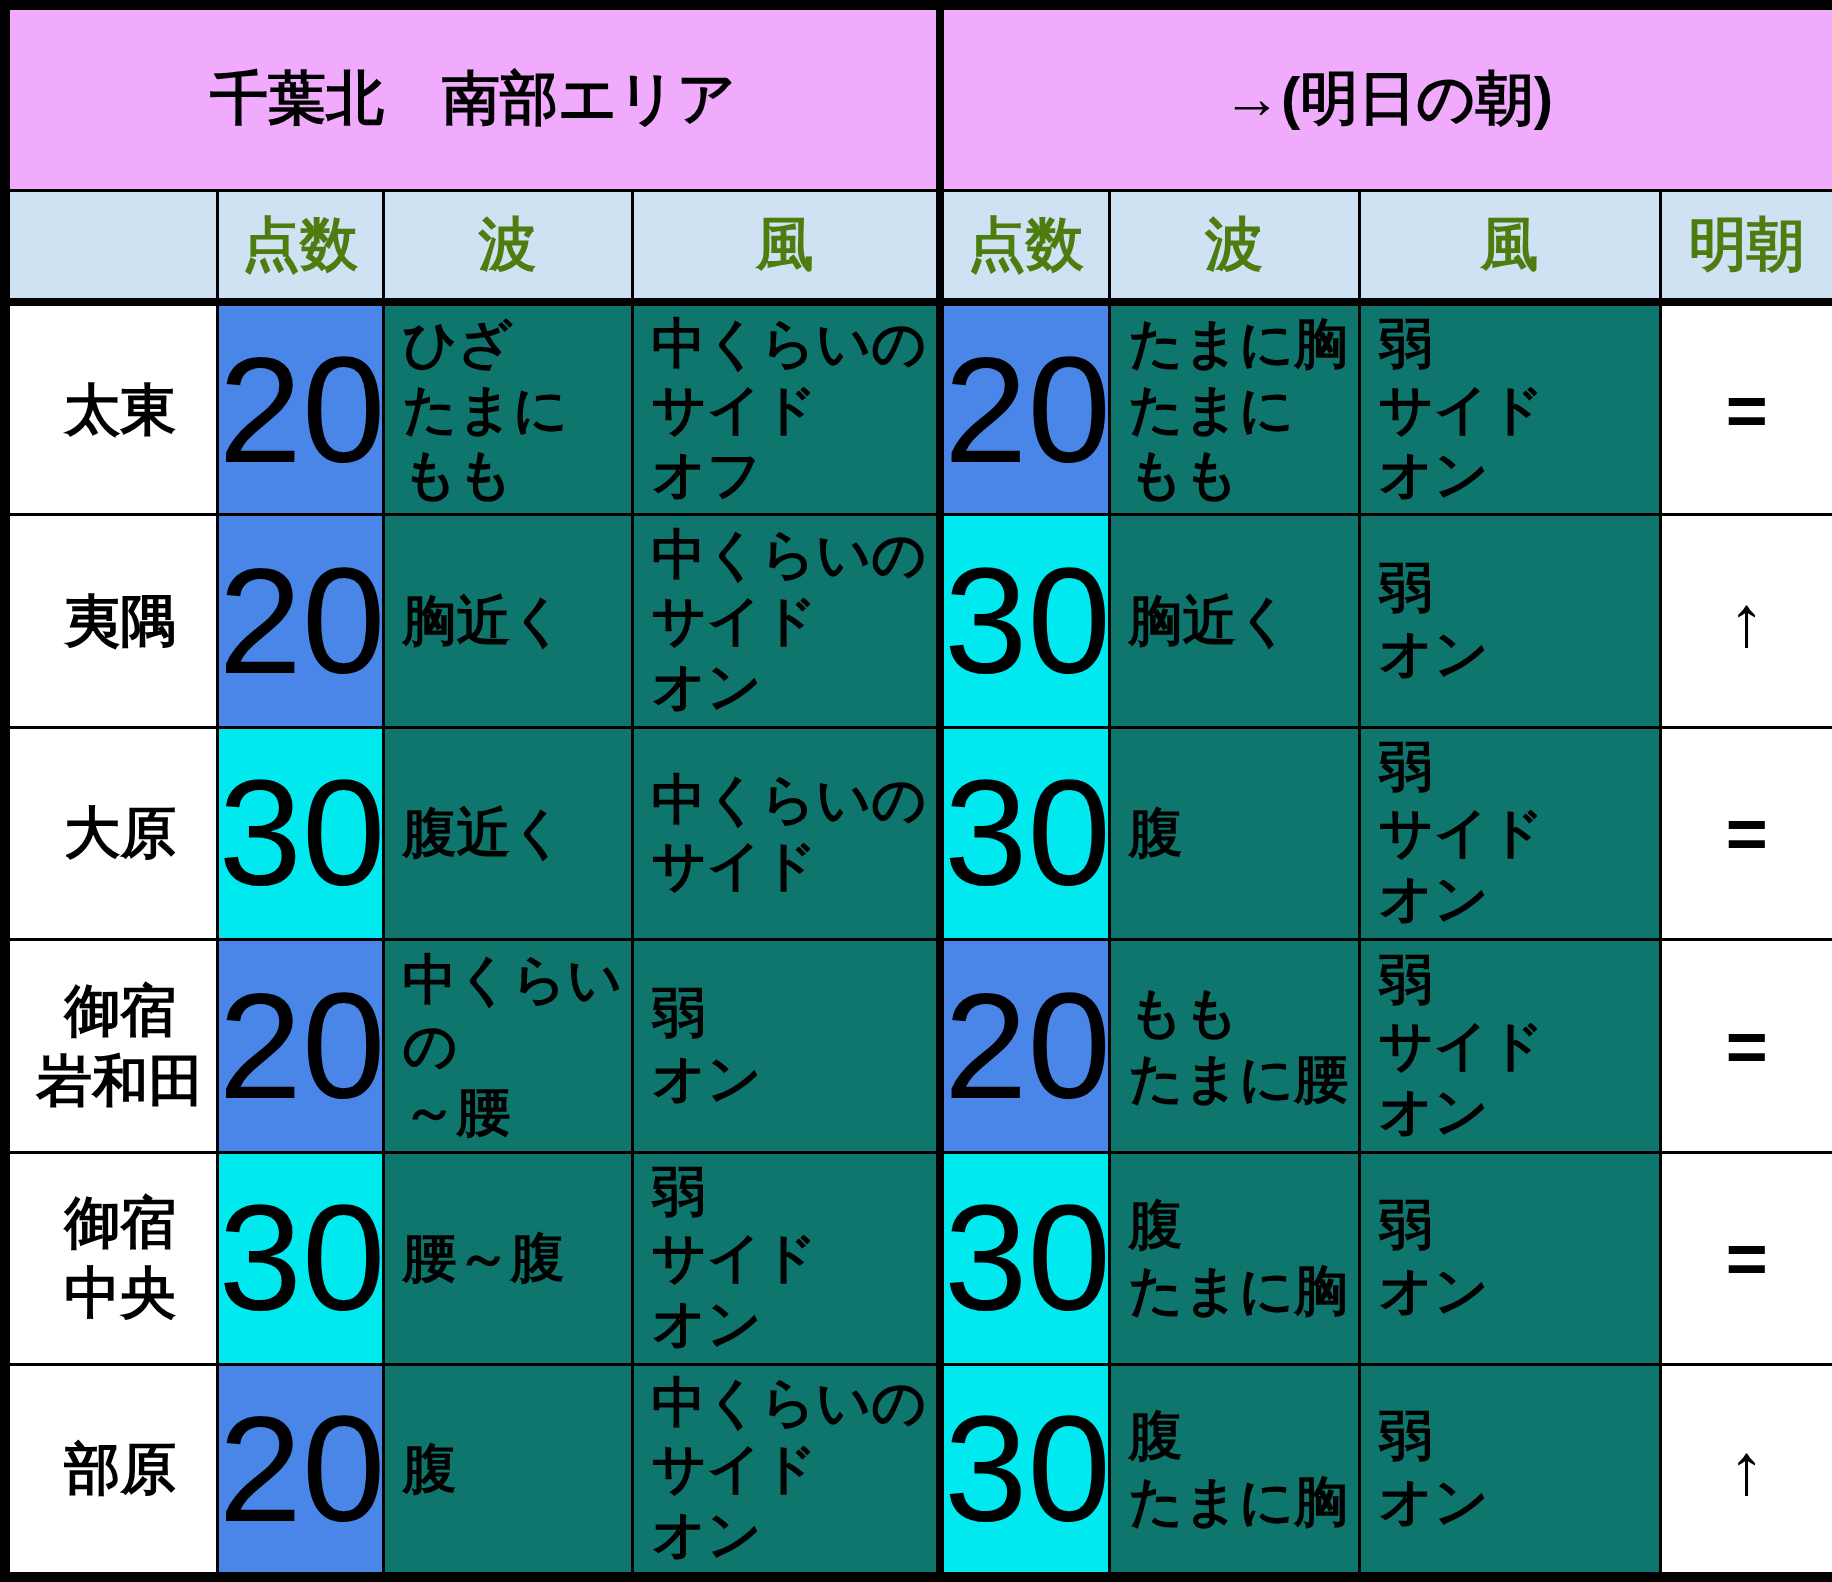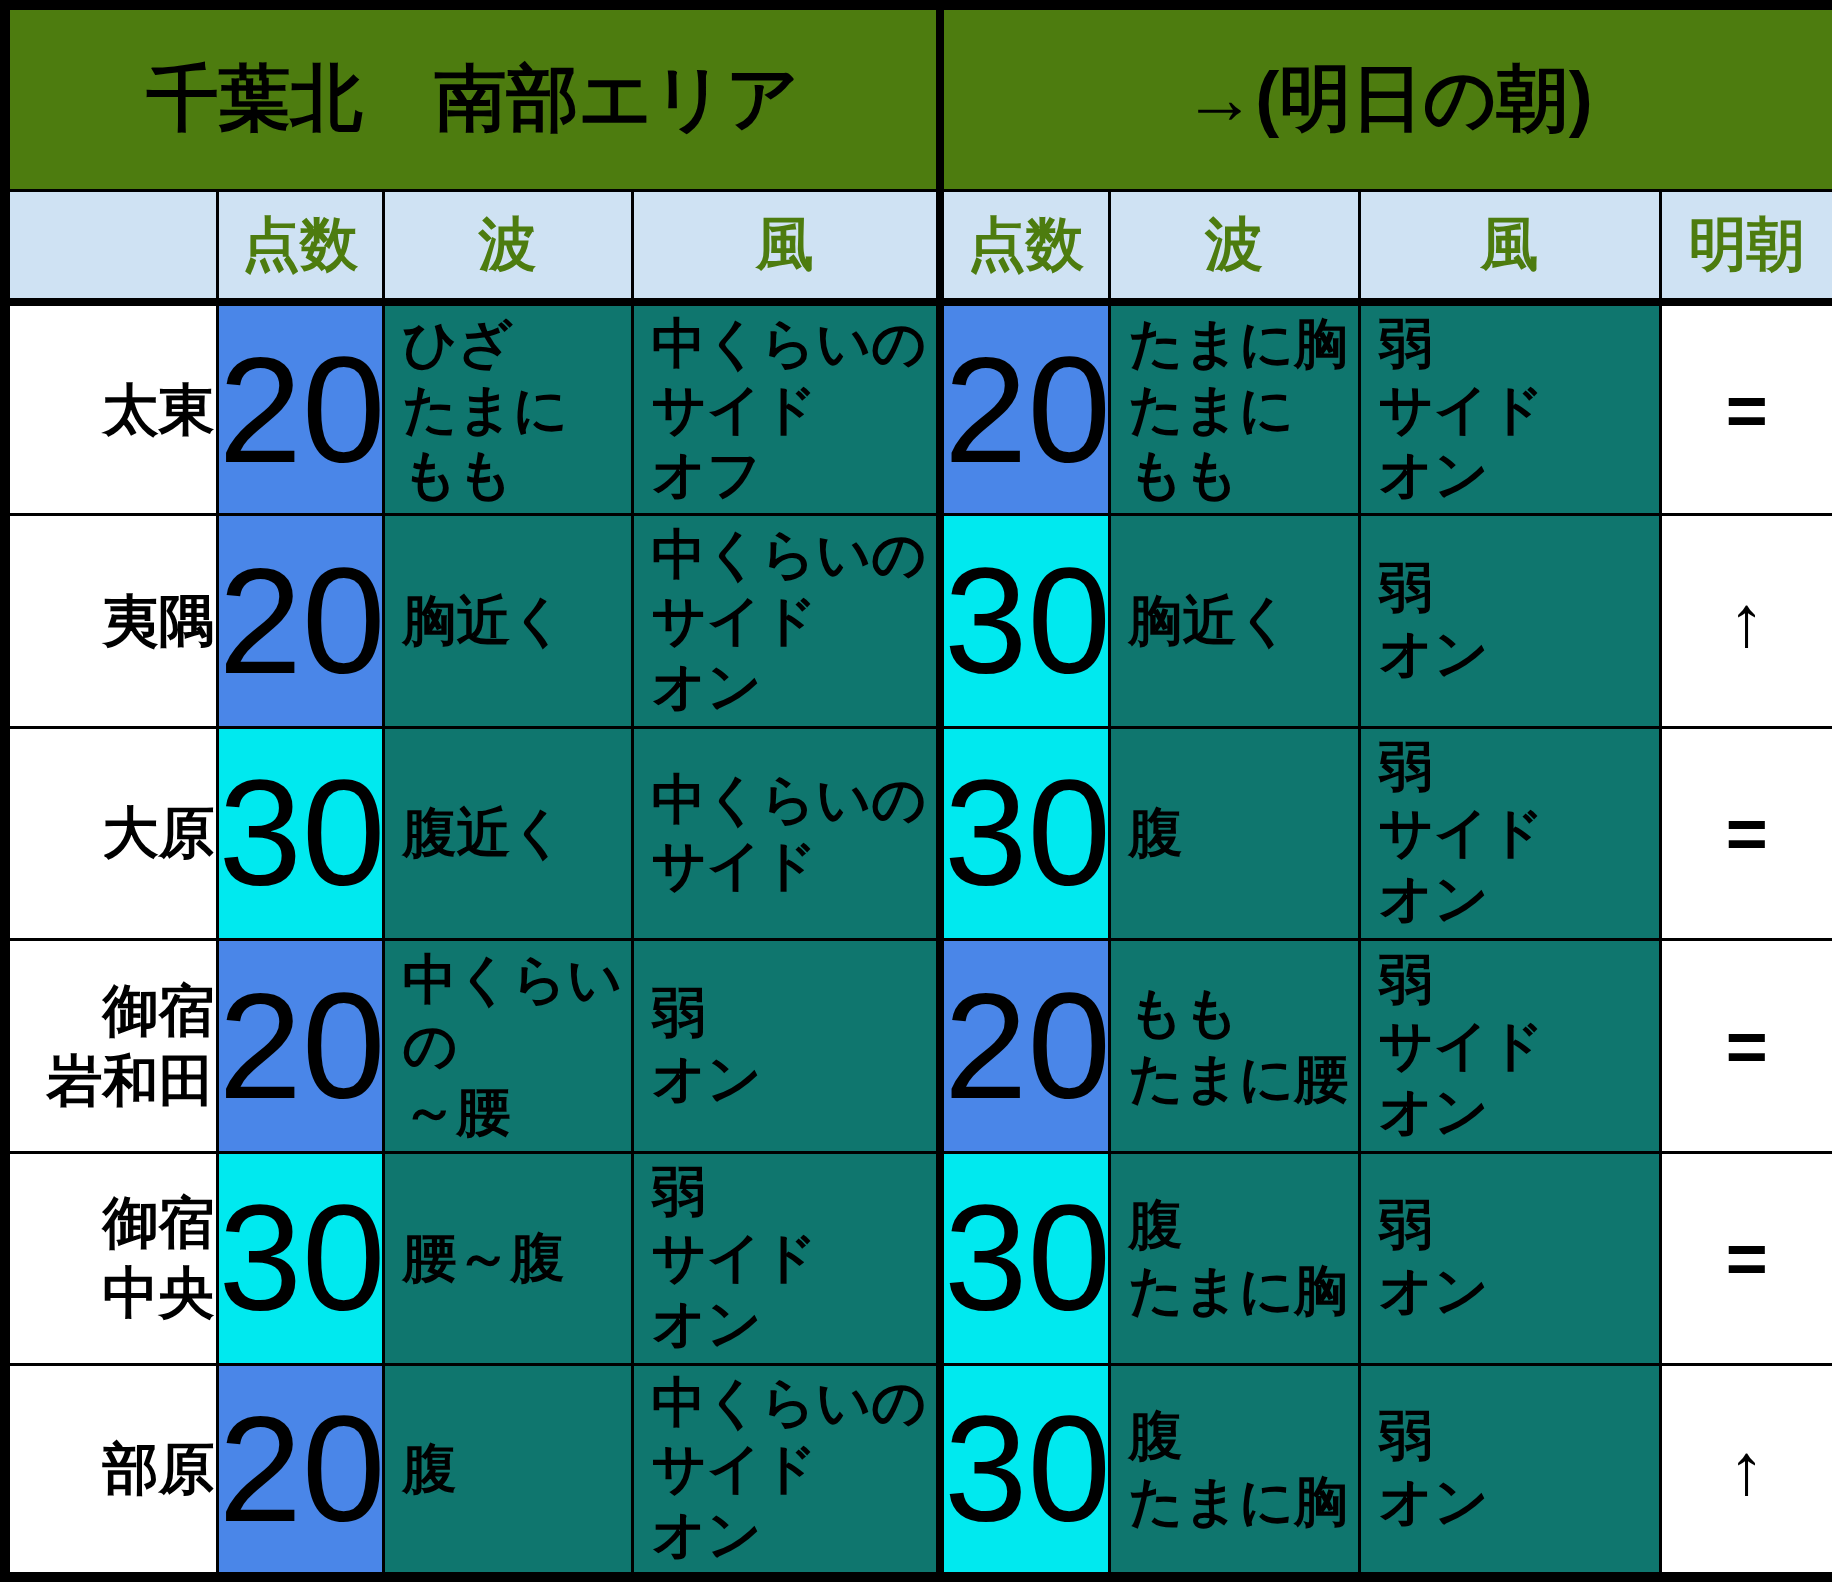--- a/index.html
+++ b/index.html
@@ -22,22 +22,22 @@
     border: 10px solid #000000;
   }
   th, td {
     border: 3px solid #000000;
     vertical-align: middle;
     overflow: hidden;
     box-sizing: border-box;
   }
   
   tr.group-row th {
-    background: #4d7c0f;
-    font-size: 72px;
+    background: #f0abfc;
+    font-size: 58px;
     font-weight: bold;
     text-align: center;
     height: 185px;
     color: #000000;
   }
   tr.col-row th {
     background: #cfe2f3;
     font-size: 58px;
     font-weight: bold;
     text-align: center;
@@ -46,21 +46,21 @@
     color: #4d7c0f;
   }
   
   .sep-left { border-left: 8px solid #000000; }
 
   tbody tr { height: 211px; }
 
   td.spot {
     font-size: 56px;
     font-weight: bold;
-    text-align: right;
+    text-align: center;
     padding-left: 16px;
     white-space: pre-line;
     line-height: 1.25;
     background: #ffffff;
   }
   td.score {
     font-size: 150px;
     font-weight: normal;
     padding: 0;
     line-height: 1;

